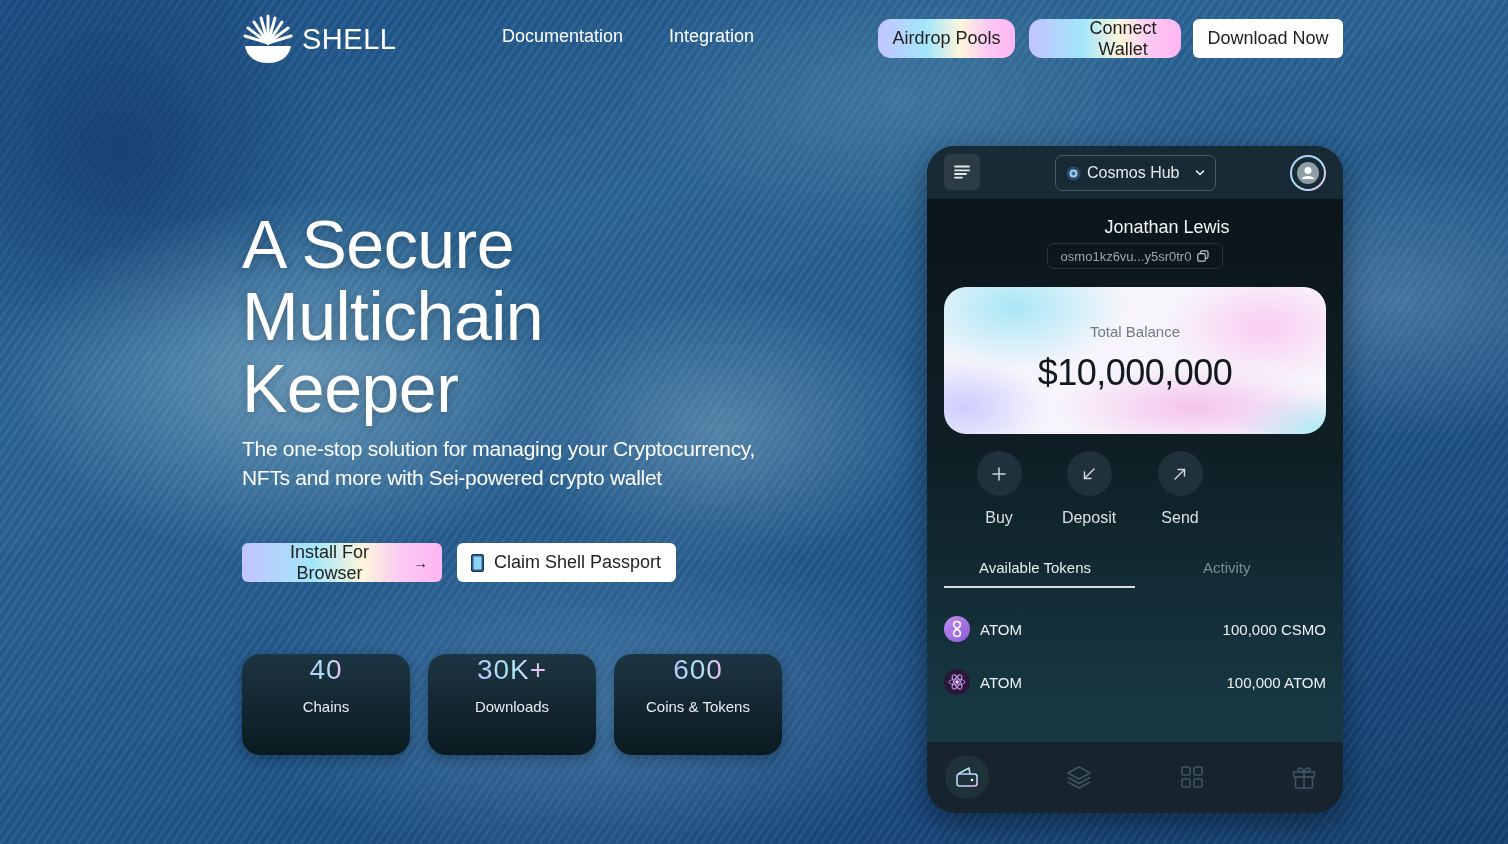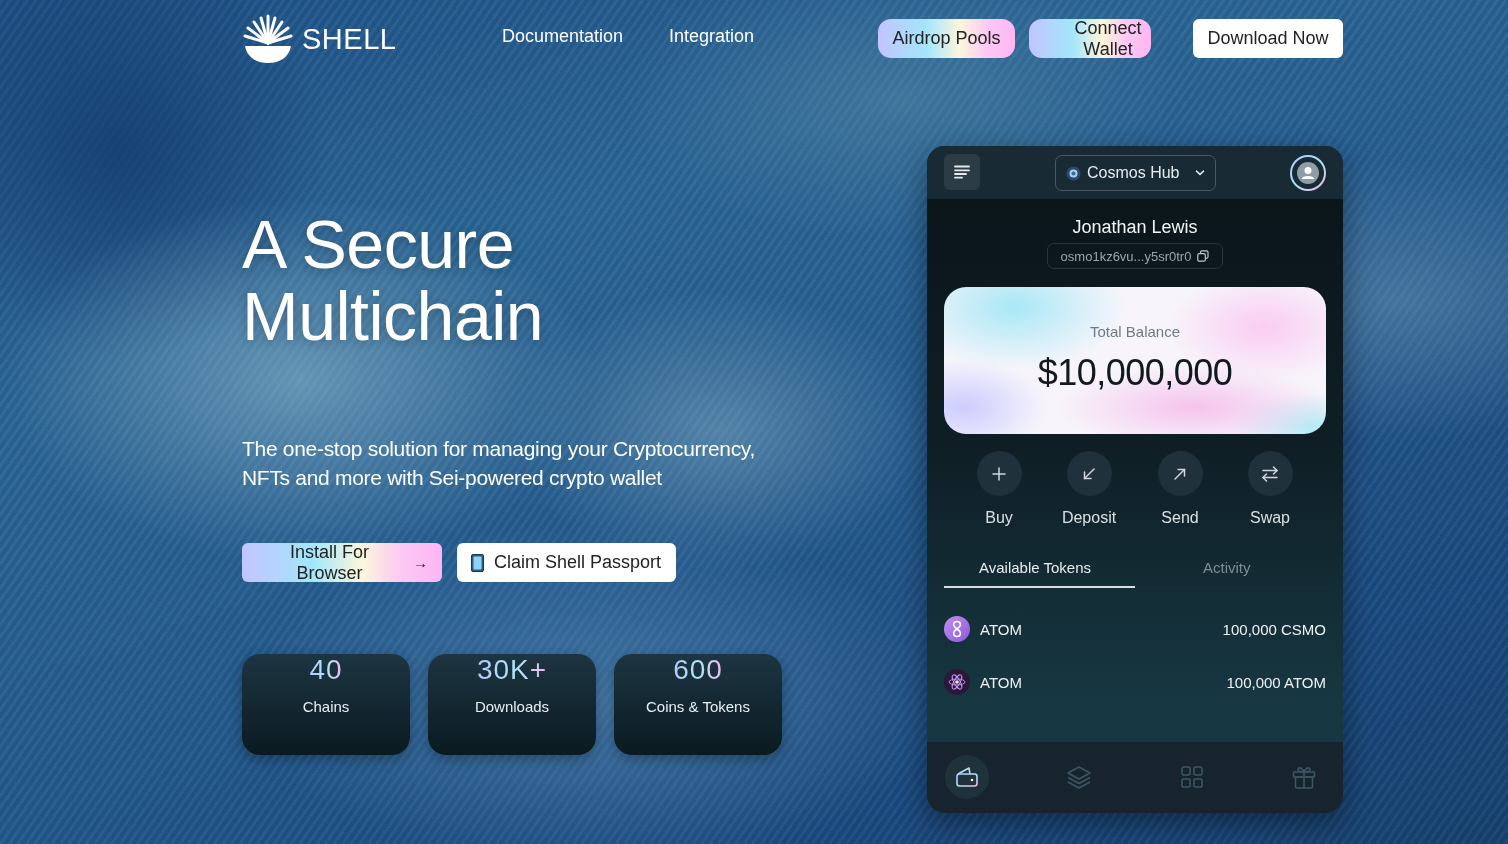--- a/index.html
+++ b/index.html
@@ -39,23 +39,23 @@
 
   .stat { position: absolute; top: 654px; width: 168px; height: 101px; border-radius: 18px;
     background: linear-gradient(180deg, #1d3542 0%, #0a1a20 100%);
     display: flex; flex-direction: column; align-items: center; box-shadow: 0 4px 14px rgba(0,0,0,0.3); }
   .stat-value { font-size: 28px; letter-spacing: 1px;
     background: linear-gradient(90deg, #b8c6ff, #a8e8f5 50%, #f4b7f1);
     -webkit-background-clip: text; background-clip: text; color: transparent; }
   .stat-label { margin-top: 12px; font-size: 15px; color: #e8eef2; }
 
   
-  .wallet { position: absolute; left: 927px; top: 146px; width: 416px; height: 667px; border-radius: 18px; overflow: hidden;
+  .wallet { position: absolute; left: 927px; top: 146px; width: 416px; height: 667px; border-radius: 28px; overflow: hidden;
     background: linear-gradient(180deg, #0a1419 0%, #0f1e25 45%, #173843 85%);
-    box-shadow: 0 10px 30px rgba(0,0,0,0.4); }
+    box-shadow: 0 10px 30px rgba(0,0,0,0.4); padding-left: 32px; }
   .w-top { position: absolute; left: 0; top: 0; width: 100%; height: 53px; background: #182a34; }
   .w-menu { position: absolute; left: 17px; top: 8px; width: 36px; height: 36px; border-radius: 6px; background: #2b3c45; display: flex; align-items: center; justify-content: center; }
   .w-chain { position: absolute; left: 128px; top: 9px; width: 161px; height: 36px; border: 1px solid #495963; border-radius: 7px; display: flex; align-items: center; padding-left: 10px; gap: 6px; font-size: 16px; color: #e6ecef; }
   .w-avatar { position: absolute; left: 363px; top: 9px; width: 36px; height: 36px; border-radius: 50%; background: linear-gradient(135deg, #b9c6ff, #a4e4f8, #f6b8ee); padding: 2px; }
   .w-avatar-inner { width: 100%; height: 100%; border-radius: 50%; background: #182a34; display: flex; align-items: center; justify-content: center; }
   .w-name { position: absolute; top: 71px; width: 100%; text-align: center; font-size: 18px; color: #f2f4f5; }
   .w-addr { position: absolute; left: 120px; top: 97px; width: 176px; height: 26px; border: 1px solid #27353c; border-radius: 7px; display: flex; align-items: center; justify-content: center; gap: 6px; font-size: 13px; color: #9aa6ad; }
   .w-balance { position: absolute; left: 17px; top: 141px; width: 382px; height: 147px; border-radius: 22px;
     background:
       radial-gradient(ellipse 160px 90px at 70px 20px, rgba(160,230,245,0.9), transparent 70%),
@@ -97,26 +97,27 @@
     </g>
     <path d="M3 33 H49 C47 44 38 50 26 50 C14 50 5 44 3 33 Z" fill="#fff"></path>
   </svg>
   <span class="logo-text">SHELL</span>
 </div>
 
 <a class="nav-link" style="left:502px;">Documentation</a>
 <a class="nav-link" style="left:669px;">Integration</a>
 
 <button class="hdr-btn grad" style="left:878px; width:137px;">Airdrop Pools</button>
-<button class="hdr-btn grad" style="left:1029px; width:122px;padding-left:36px;">Connect Wallet</button>
+<button class="hdr-btn grad" style="left:1029px; width:152px;padding-left:36px;">Connect Wallet</button>
 <button class="hdr-btn white" style="left:1193px; width:150px;">Download Now</button>
 
 <h1 class="hero-title">
   <span>A Secure</span>
   <span>Multichain</span>
+  <span>Keeper</span>
 </h1>
 <p class="hero-sub">The one-stop solution for managing your Cryptocurrency, NFTs and more with Sei-powered crypto wallet</p>
 
 <button class="cta grad" style="left:242px; width:200px;">
   <span>Install For Browser</span>
   <span style="font-size:15px;">→</span>
 </button>
 <button class="cta white" style="left:457px; width:219px;">
   <svg width="13" height="18" viewBox="0 0 13 18">
     <rect x="0.5" y="0.5" width="12" height="17" rx="1.5" fill="#2a5f8f" stroke="#1a3550"></rect>
@@ -211,33 +212,20 @@
   <div class="w-action" style="left:218px;">
     <div class="w-action-circle">
       <svg width="14" height="14" viewBox="0 0 14 14">
           <g stroke="#d0d8dc" stroke-width="1.5" stroke-linecap="round" fill="none">
             <line x1="2" y1="12" x2="11.5" y2="2.5"></line>
             <polyline points="5,2.5 11.5,2.5 11.5,9"></polyline>
           </g>
         </svg>
     </div>
     <div class="w-action-label">Send</div>
-  </div>
-  <div class="w-action" style="left:308px;">
-    <div class="w-action-circle">
-      <svg width="18" height="16" viewBox="0 0 18 16">
-          <g stroke="#d0d8dc" stroke-width="1.5" stroke-linecap="round" fill="none">
-            <line x1="2" y1="4.5" x2="16" y2="4.5"></line>
-            <polyline points="12.5,1 16,4.5 12.5,8"></polyline>
-            <line x1="16" y1="11.5" x2="2" y2="11.5"></line>
-            <polyline points="5.5,8 2,11.5 5.5,15"></polyline>
-          </g>
-        </svg>
-    </div>
-    <div class="w-action-label">Swap</div>
   </div>
 
   <div class="w-tab" style="left:52px; color:#e8edf0;">Available Tokens</div>
   <div class="w-tab" style="left:276px; color:#7f8c93;">Activity</div>
   <div class="w-tab-line-bg"></div>
   <div class="w-tab-line"></div>
 
   <div class="w-token" style="top:470px;">
     <div class="w-token-icon" style="background:linear-gradient(135deg,#c48cf0,#8a5ad8);">
       <svg width="14" height="18" viewBox="0 0 14 18">

